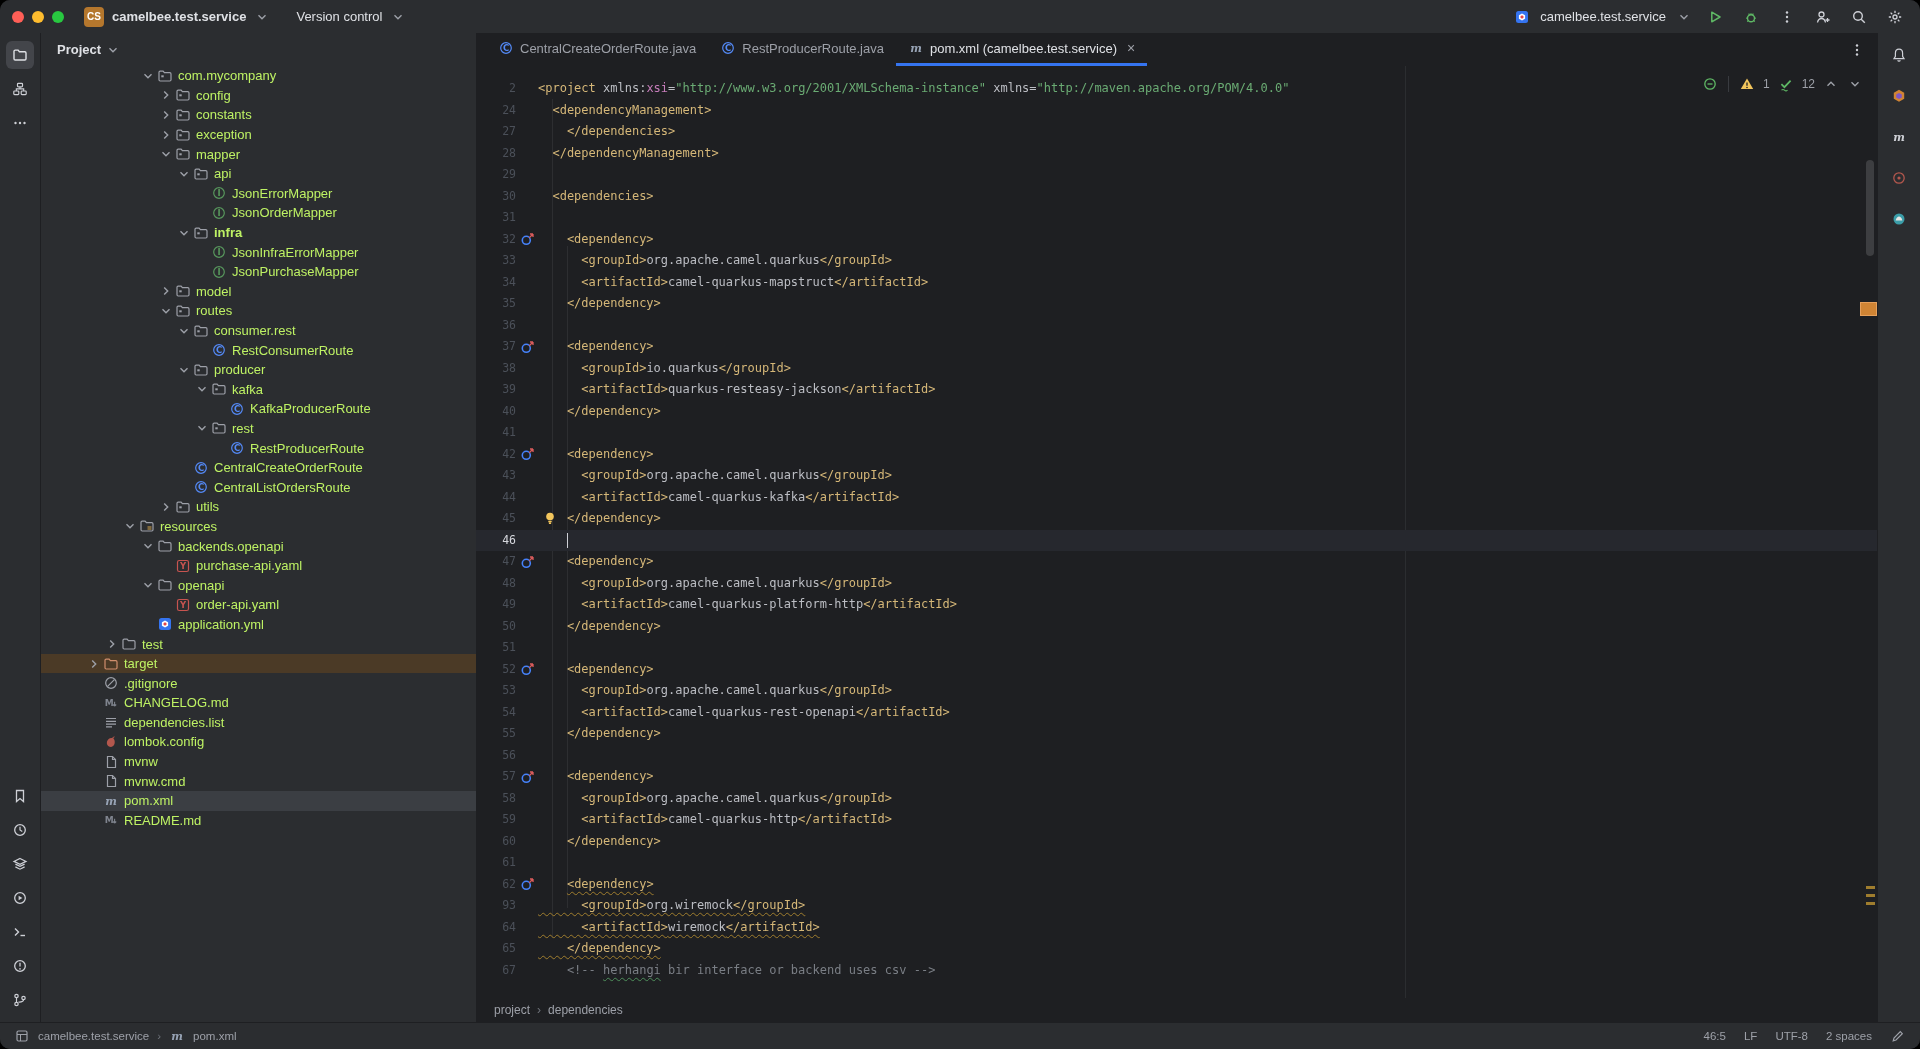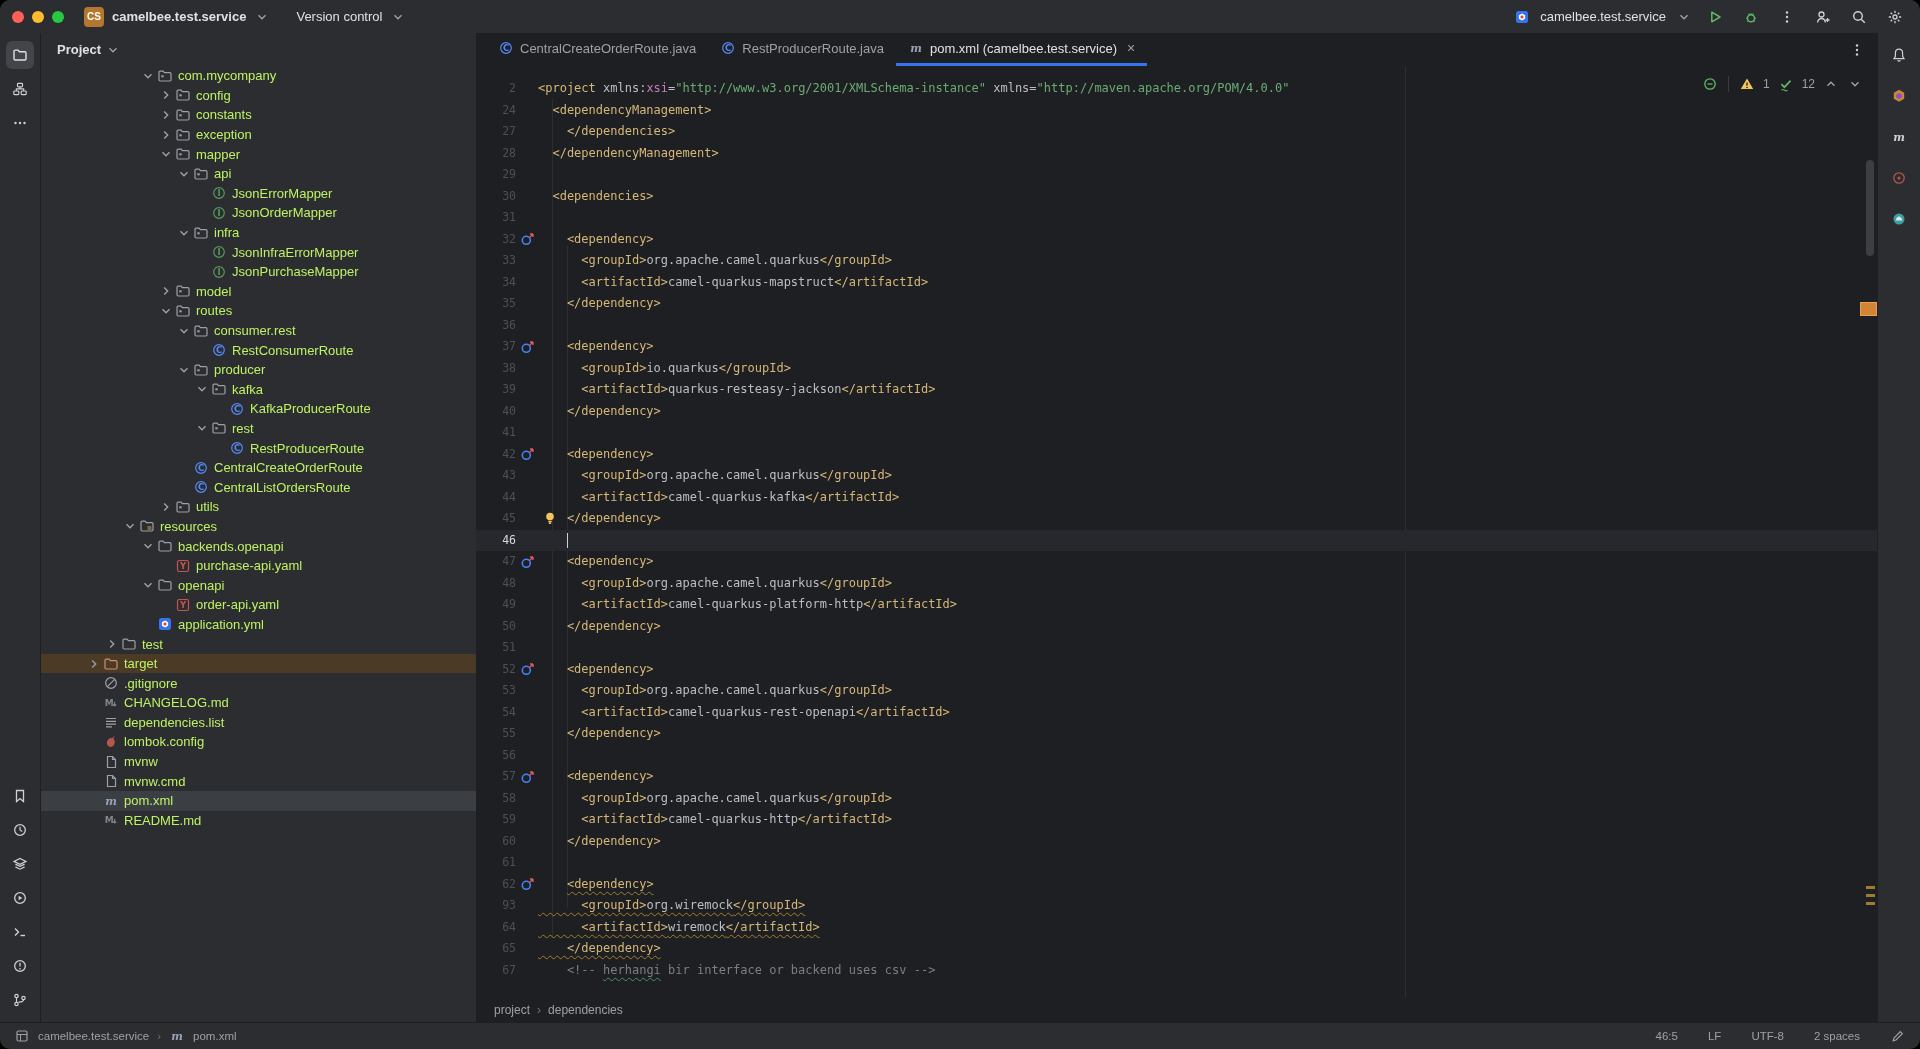--- a/index.html
+++ b/index.html
@@ -72,21 +72,21 @@
   .y1{top:820px}.y2{top:828px}.y3{top:836px}
 
   .bcrumbs{height:24px;flex:none;display:flex;align-items:center;gap:7px;padding-left:18px;color:#9da0a8;font-size:12px;background:#1e1f22;}
   .bc-sep{color:#6f737a;}
 
   .rstripe{width:42px;background:#2b2d30;border-left:1px solid #1e1f22;flex:none;display:flex;flex-direction:column;align-items:center;padding-top:8px;gap:13px;}
 
   
   .status{height:26px;flex:none;background:#2b2d30;border-top:1px solid #1e1f22;display:flex;align-items:center;justify-content:space-between;padding:0 14px;color:#9da0a8;font-size:11.5px;}
   .st-left,.st-right{display:flex;align-items:center;gap:8px;}
-  .st-right{gap:30px;align-items:center;}
+  .st-right{gap:18px;align-items:center;}
   .s-ic{width:16px;height:16px;display:inline-flex;align-items:center;justify-content:center;}
 </style>
 </head>
 <body>
 
 <div class="window">
 
   <div class="titlebar">
     <div class="traffic">
       <span class="tl r"></span>
@@ -336,21 +336,21 @@
           <div class="trow" style="padding-left: 152px;">
             <span class="tchev"></span>
             <span class="tico">
               <svg width="16" height="16" viewBox="0 0 16 16" xmlns="http://www.w3.org/2000/svg" fill="none">
                 <circle cx="8" cy="8" r="5.3" stroke="#57965c" stroke-width="1.2"></circle>
                 <text x="8" y="11.3" text-anchor="middle" font-size="8.5" font-weight="bold" font-family="DejaVu Sans, sans-serif" fill="#57965c">I</text>
               </svg>
             </span>
             <span class="tlabel">JsonOrderMapper</span>
           </div>
-          <div class="trow" style="padding-left: 134px;">
+          <div class="trow" style="padding-left: 134px; font-weight: bold;">
             <span class="tchev">
               <svg width="16" height="16" viewBox="0 0 16 16" xmlns="http://www.w3.org/2000/svg" fill="none">
                 <path d="M4.5 6.2 8 9.7 11.5 6.2" stroke="#9da0a8" stroke-width="1.4"></path>
               </svg>
             </span>
             <span class="tico">
               <svg width="16" height="16" viewBox="0 0 16 16" xmlns="http://www.w3.org/2000/svg" fill="none">
                 <path d="M2 4.3c0-.7.5-1.2 1.2-1.2h2.9l1.3 1.6h5.4c.7 0 1.2.5 1.2 1.2v5.9c0 .7-.5 1.2-1.2 1.2H3.2c-.7 0-1.2-.5-1.2-1.2z" stroke="#9da0a8" stroke-width="1.2"></path>
                 <rect x="4.3" y="7.3" width="2.4" height="2" fill="#9da0a8"></rect>
               </svg>

